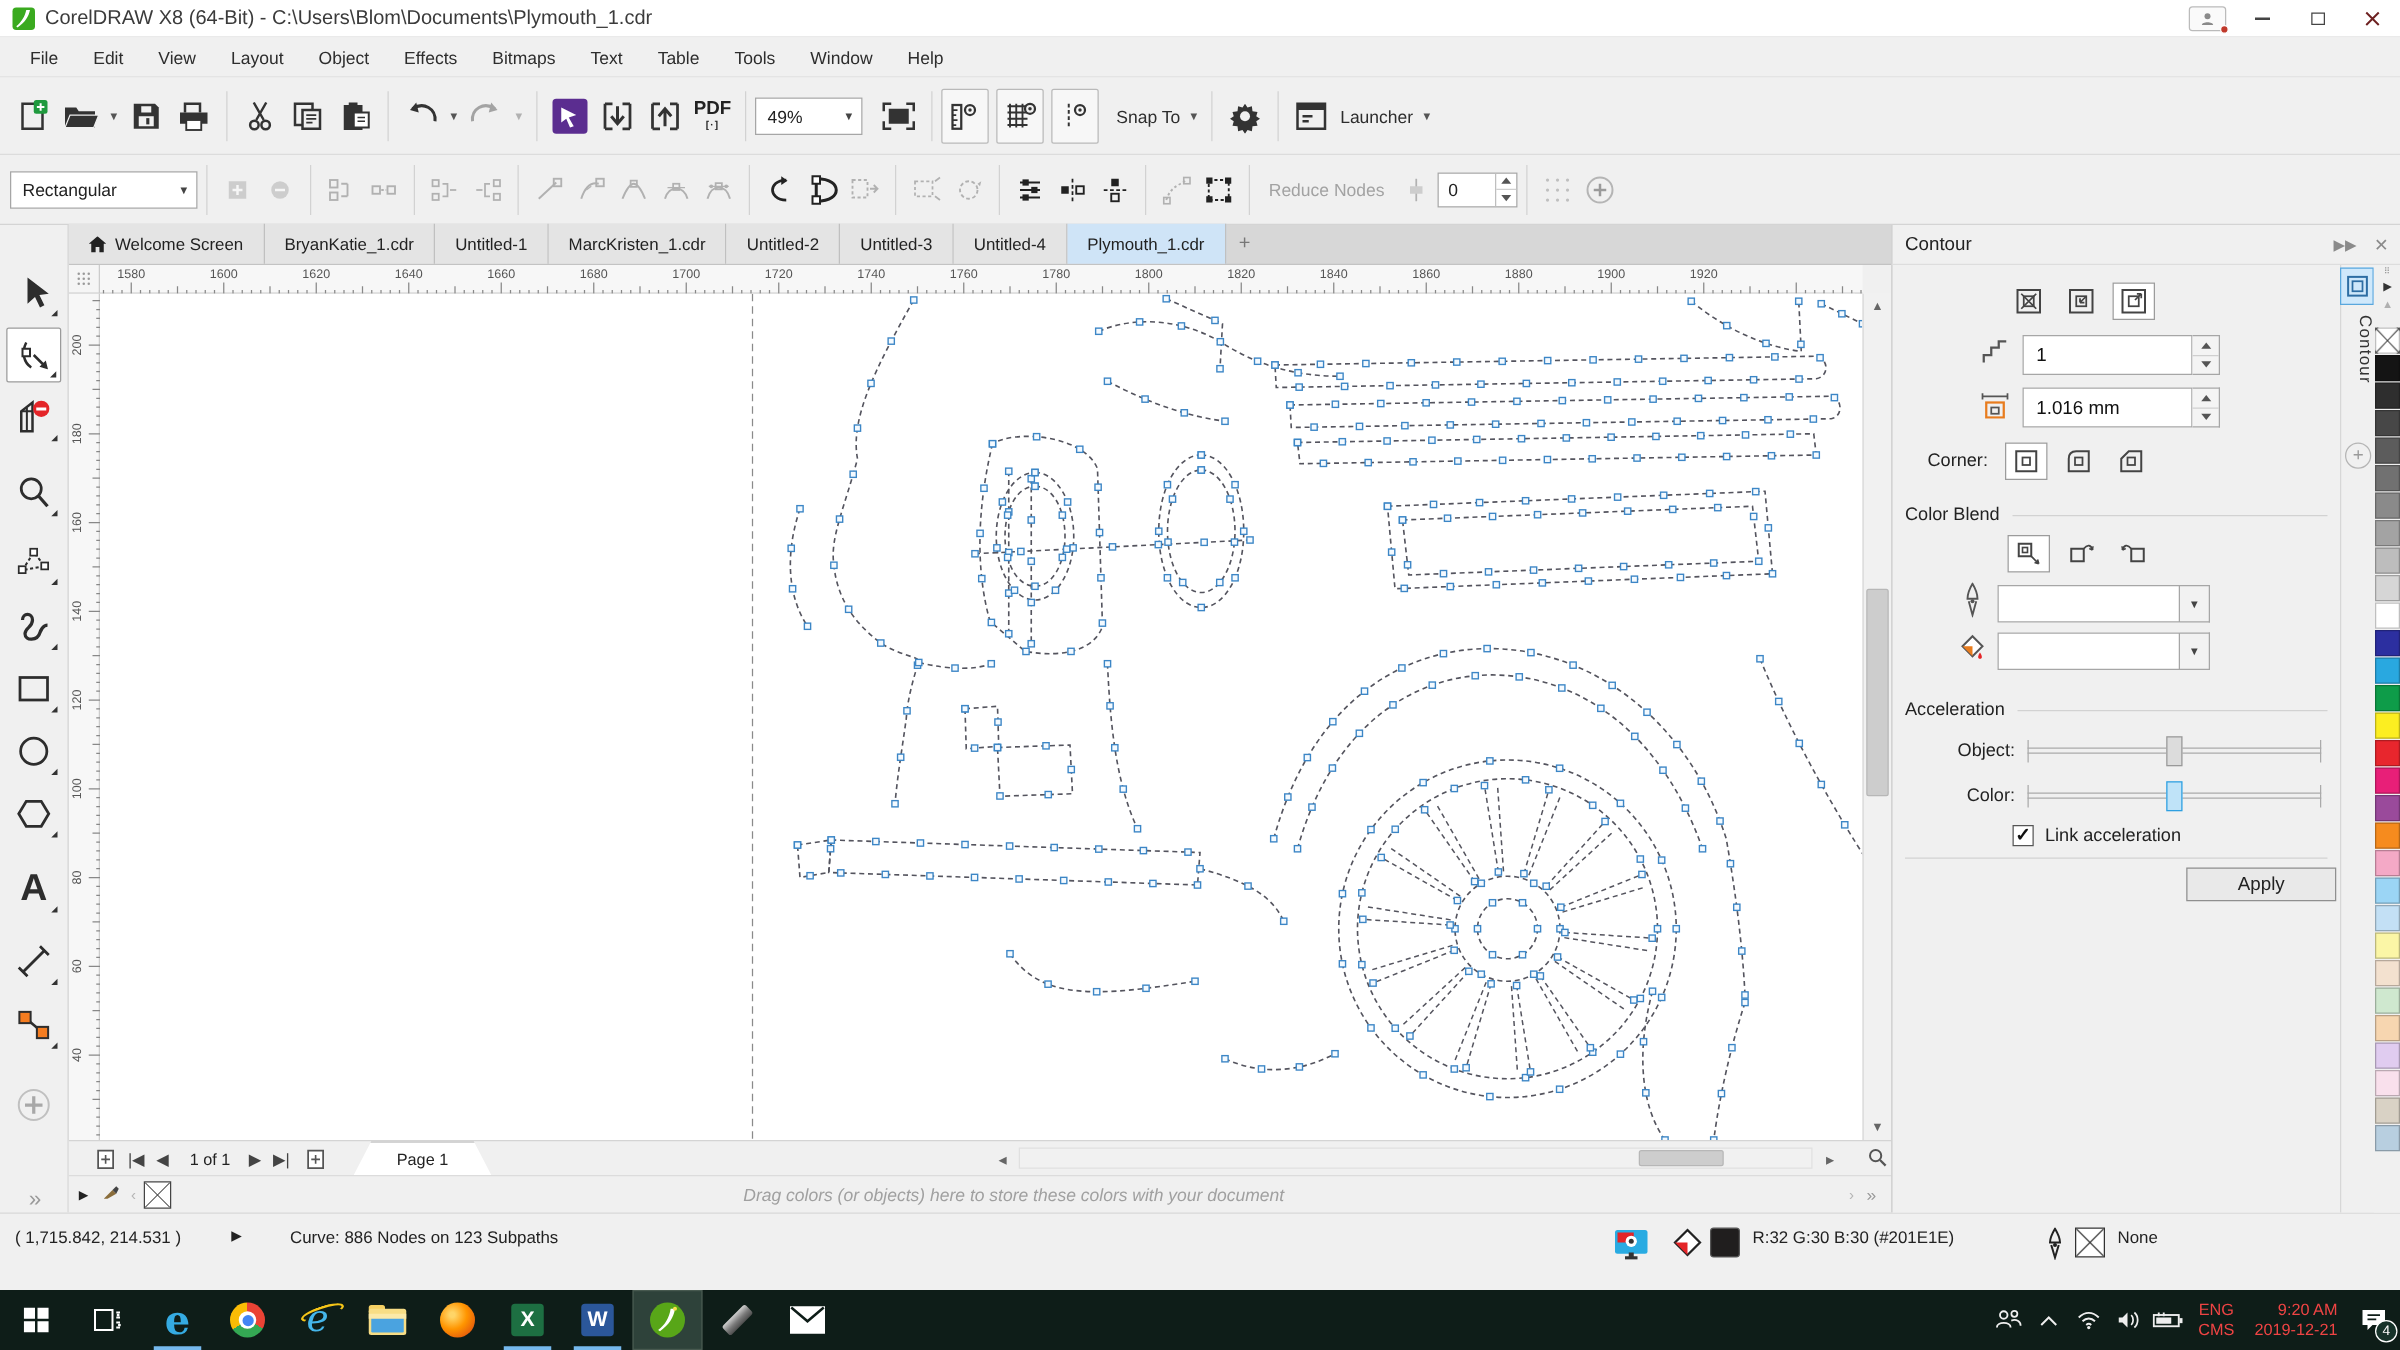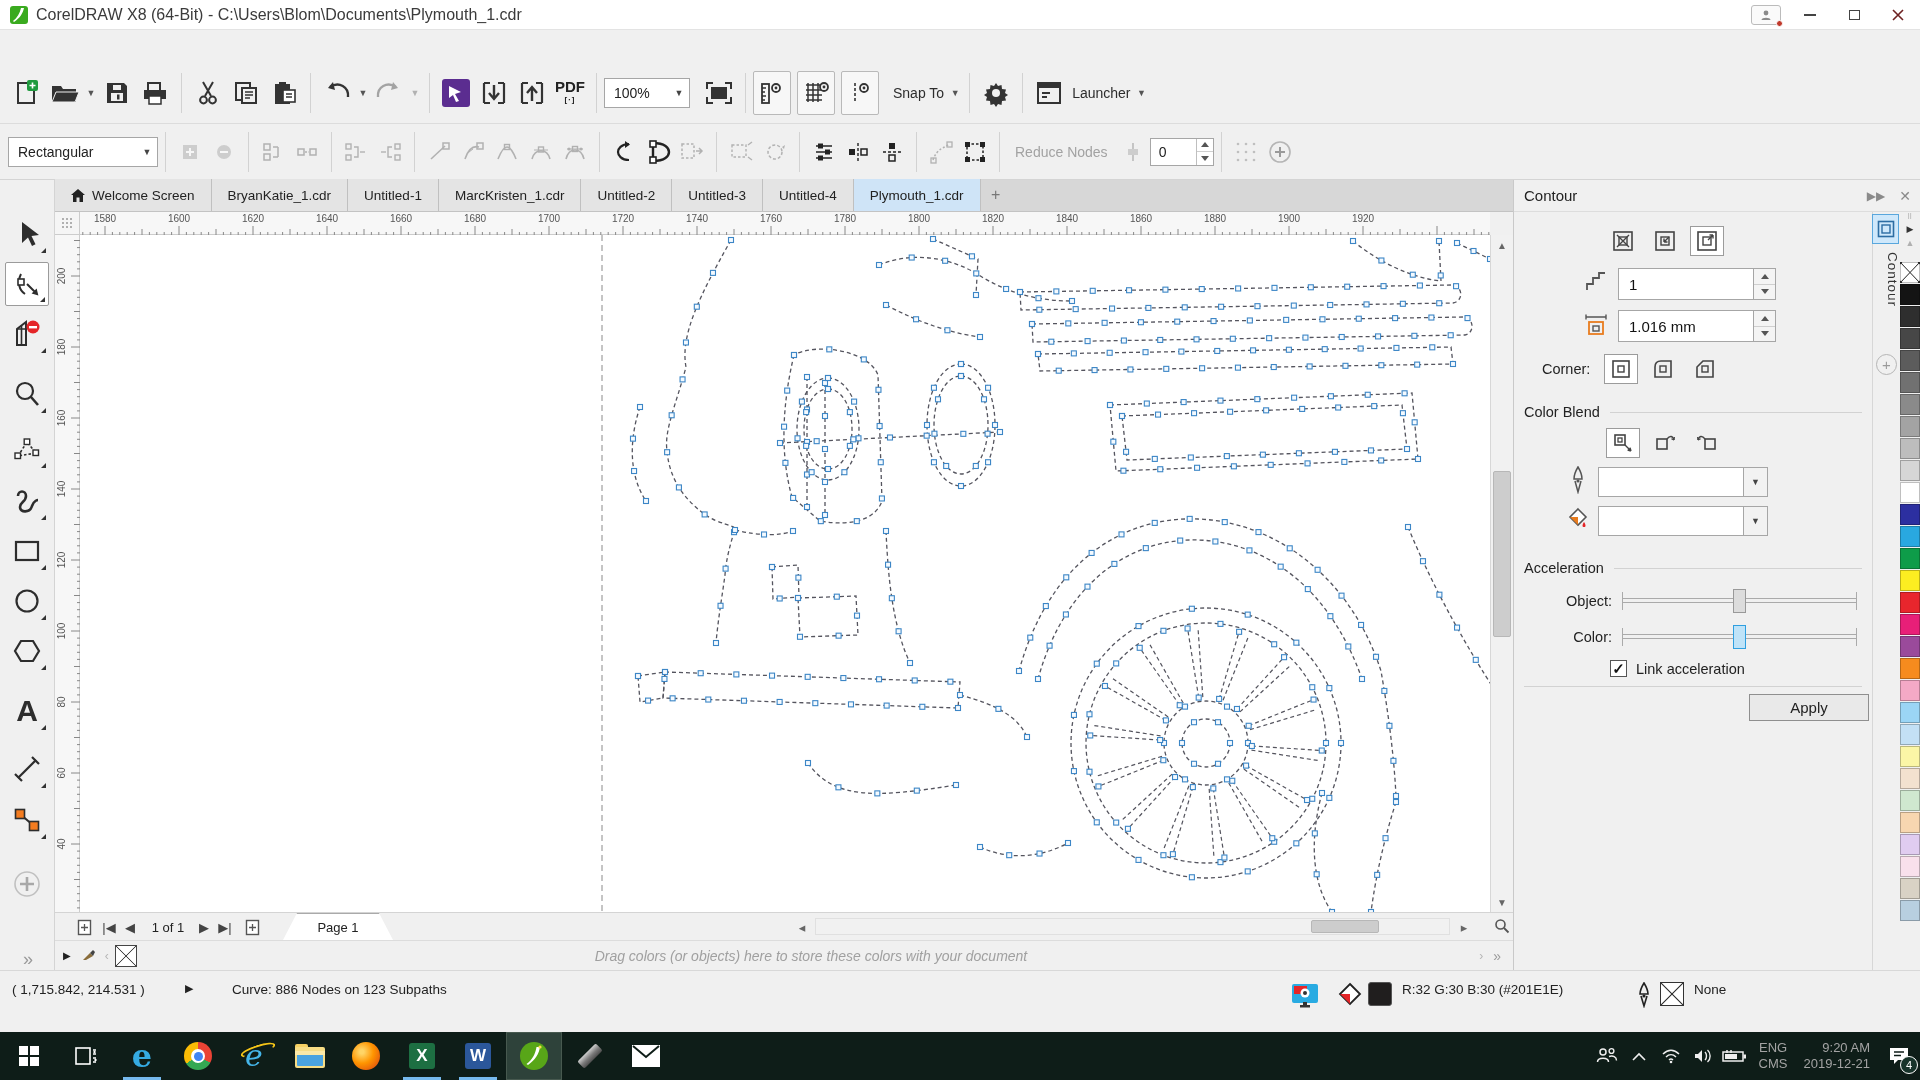--- a/index.html
+++ b/index.html
@@ -158,21 +158,21 @@
   .tk-search input{border:none;outline:none;background:transparent;font-size:15px;color:#444;flex:1;
     font-family:"Liberation Sans",sans-serif;}
   .cortana-ring{width:22px;height:22px;border:3px solid #4a4a4a;border-radius:50%;}
   .tk-btn{width:56px;height:48px;display:flex;align-items:center;justify-content:center;position:relative;}
   .tk-btn .runline{position:absolute;left:9px;bottom:0;width:38px;height:3px;background:#76b9ed;}
   .tk-btn.activeapp{background:#2e423a;border:1px solid #47594f;}
   .sq-icon{width:26px;height:26px;border-radius:3px;display:flex;align-items:center;justify-content:center;
     color:#fff;font-weight:bold;font-size:17px;}
   .tray{margin-left:auto;display:flex;align-items:center;height:48px;color:#eee;}
   .tray-ic{width:32px;height:48px;display:flex;align-items:center;justify-content:center;}
-  .tray-txt{font-size:13px;line-height:16px;text-align:center;padding:0 8px;color:#a3a3a3;}
+  .tray-txt{font-size:13px;line-height:16px;text-align:center;padding:0 8px;color:#ef4444;}
   .badge{position:absolute;right:2px;bottom:6px;width:18px;height:18px;border-radius:50%;background:#17332a;
     border:1px solid #fff;color:#fff;font-size:11px;display:flex;align-items:center;justify-content:center;}
 </style>
 </head>
 <body>
 
 <div class="screen">
 
   <div class="titlebar">
     <span class="app-logo">
@@ -198,20 +198,34 @@
           <span style="width:11px;height:10px;border:1.5px solid #444;"></span>
         </span>
       <span class="wc">
         <svg width="12" height="12" viewBox="0 0 12 12">
             <path d="M1 1 L11 11 M11 1 L1 11" stroke="#6e2222" stroke-width="1.6"></path>
           </svg>
       </span>
     </div>
   </div>
 
+  <div class="menubar" id="menubar">
+      <span class="menu-item">File</span>
+      <span class="menu-item">Edit</span>
+      <span class="menu-item">View</span>
+      <span class="menu-item">Layout</span>
+      <span class="menu-item">Object</span>
+      <span class="menu-item">Effects</span>
+      <span class="menu-item">Bitmaps</span>
+      <span class="menu-item">Text</span>
+      <span class="menu-item">Table</span>
+      <span class="menu-item">Tools</span>
+      <span class="menu-item">Window</span>
+      <span class="menu-item">Help</span>
+    </div>
 
   <div class="toolbar">
     <span class="tb-btn">
         <svg width="26" height="28" viewBox="0 0 26 28">
           <path d="M4 4 L15 4 L20 9 L20 24 L4 24 Z" fill="none" stroke="#333" stroke-width="2"></path>
           <rect x="13" y="1" width="11" height="11" rx="2" fill="#1f9a3e"></rect>
           <path d="M18.5 3.5 v6 M15.5 6.5 h6" stroke="#fff" stroke-width="1.6"></path>
         </svg>
       </span>
     <span class="tb-btn">
@@ -292,21 +306,21 @@
           <path d="M4 3 L4 23 M24 3 L24 23 M4 3 h6 M18 3 h6 M4 23 h6 M18 23 h6" stroke="#333" stroke-width="2.2"></path>
           <path d="M14 21 L14 9 M9 13 L14 7 L19 13" stroke="#333" stroke-width="2.4" fill="none"></path>
         </svg>
       </span>
     <span class="tb-btn" style="font-weight:bold;font-size:15px;color:#222;flex-direction:column;line-height:13px;">
       <span>PDF</span>
         <span style="font-size:8px;letter-spacing:1px;">[·]</span>
     </span>
     <span class="sep"></span>
     <div class="combo" style="width:86px;">
-      <span>100%</span>
+      <span>49%</span>
       <span class="carat">▼</span>
     </div>
     <span class="tb-btn" style="margin-left:10px;">
         <svg width="28" height="24" viewBox="0 0 28 24">
           <path d="M2 8 L2 2 L8 2 M20 2 L26 2 L26 8 M26 16 L26 22 L20 22 M8 22 L2 22 L2 16" stroke="#333" stroke-width="2" fill="none"></path>
           <rect x="6" y="6" width="16" height="12" fill="#333"></rect>
         </svg>
       </span>
     <span class="sep"></span>
     <span class="tb-btn toggle-frame">

